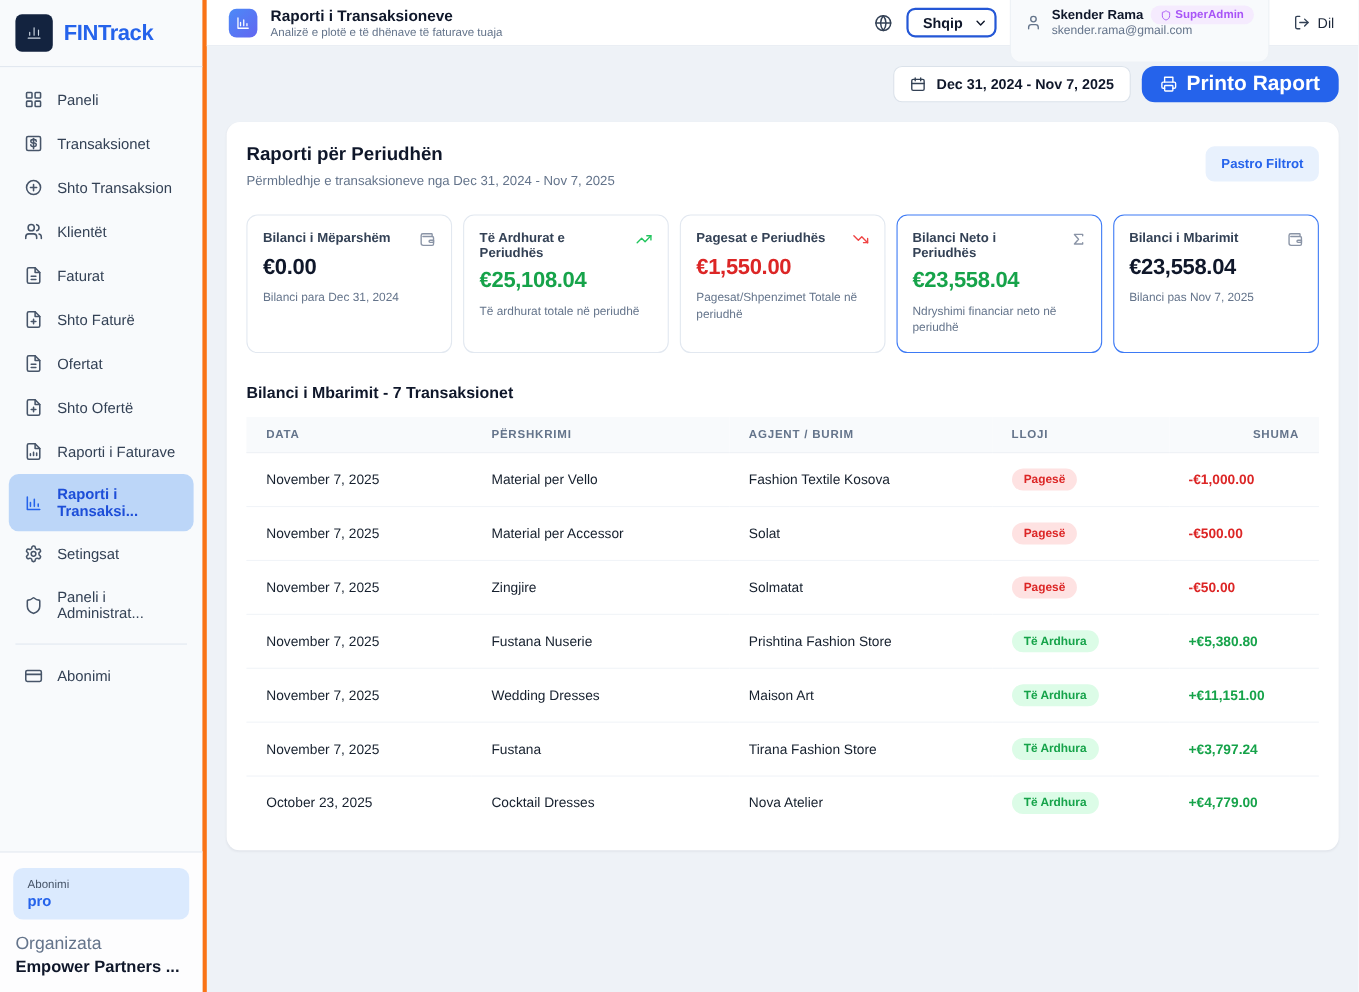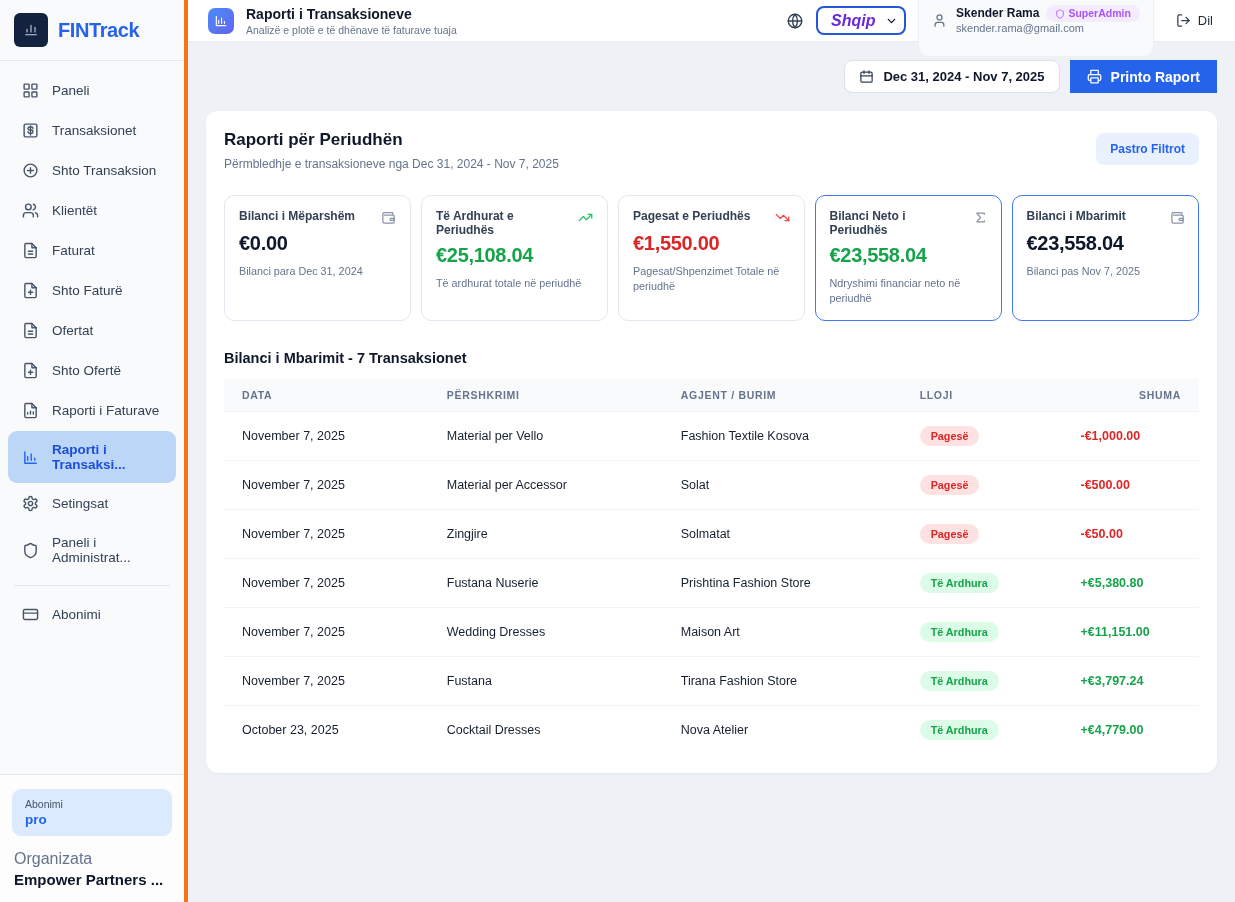--- a/index.html
+++ b/index.html
@@ -30,40 +30,40 @@
   .main { flex:1; display:flex; flex-direction:column; min-width:0; }
   .topbar { background:#fff; border-bottom:1px solid #e8edf3; height:42px; display:flex; align-items:center; padding:0 14px 0 20px; gap:12px; flex-shrink:0; }
   .topbar-icon { width:26px; height:26px; border-radius:7px; background:linear-gradient(135deg,#4b8af7,#6366f1); display:flex; align-items:center; justify-content:center; color:#fff; flex-shrink:0; }
   .topbar-icon .ic { width:14px; height:14px; }
   .tb-title { font-size:14px; font-weight:bold; color:#0f172a; }
   .tb-sub { font-size:10.5px; color:#64748b; margin-top:2px; }
   .topbar-right { margin-left:auto; display:flex; align-items:center; gap:12px; }
   .globe { color:#334155; display:flex; }
   .globe .ic { width:18px; height:18px; stroke-width:1.8; }
   .lang-wrap { position:relative; }
-  .lang { appearance:none; -webkit-appearance:none; border:2px solid #2457d6; border-radius:8px; padding:4px 28px 4px 13px; font-size:16px; font-weight:bold; color:#6d28d9; background:#fff; font-family:inherit; cursor:pointer;font-style:italic; }
+  .lang { appearance:none; -webkit-appearance:none; border:2px solid #2457d6; border-radius:8px; padding:4px 28px 4px 13px; font-size:13px; font-weight:bold; color:#0f172a; background:#fff; font-family:inherit; cursor:pointer; }
   .lang-chevron { position:absolute; right:8px; top:50%; transform:translateY(-50%); pointer-events:none; color:#0f172a; display:flex; }
   .lang-chevron .ic { width:13px; height:13px; stroke-width:2.4; }
   .user-card { display:flex; align-items:center; gap:9px; background:#f8fafc; border:1px solid #edf1f6; border-radius:10px; padding:20px 13px; }
   .user-ic { color:#64748b; display:flex; }
   .user-ic .ic { width:15px; height:15px; }
   .user-lines { line-height:1.25; }
   .user-top { display:flex; align-items:center; gap:7px; }
   .user-name { font-size:12px; font-weight:bold; color:#0f172a; }
   .role-badge { background:#f5ebfe; color:#a855f7; font-size:10.5px; font-weight:bold; border-radius:999px; padding:2px 9px; display:flex; align-items:center; gap:3px; }
   .role-badge .ic { width:10px; height:10px; }
   .user-email { font-size:11px; color:#64748b; }
   .logout { display:flex; align-items:center; gap:7px; font-size:13px; color:#1e293b; margin:0 8px 0 10px; cursor:pointer; background:none; border:none; font-family:inherit; }
   .logout .ic { width:15px; height:15px; color:#334155; }
 
   .content { flex:1; padding:18px; overflow:hidden; }
   .toolbar { display:flex; justify-content:flex-end; gap:10px; margin-bottom:18px; }
   .date-btn { display:flex; align-items:center; gap:9px; background:#fff; border:1px solid #dbe2ea; border-radius:8px; padding:0 14px; height:33px; font-size:13px; font-weight:bold; color:#0f172a; font-family:inherit; cursor:pointer; }
   .date-btn .ic { width:15px; height:15px; color:#334155; }
-  .print-btn { display:flex; align-items:center; gap:9px; background:#2563eb; color:#fff; border:none; border-radius:0; padding:0 17px; height:33px; font-size:14px; font-weight:bold; font-family:inherit; cursor:pointer; }
+  .print-btn { display:flex; align-items:center; gap:9px; background:#2563eb; color:#fff; border:none; border-radius:12px; padding:0 17px; height:33px; font-size:19px; font-weight:bold; font-family:inherit; cursor:pointer; }
   .print-btn .ic { width:15px; height:15px; }
 
   .report-card { background:#fff; border-radius:12px; padding:19px 18px; box-shadow:0 1px 2px rgba(15,23,42,.05);margin-top:11px; }
   .report-head { display:flex; justify-content:space-between; align-items:flex-start; }
   .report-title { font-size:17px; font-weight:bold; color:#0f172a; }
   .report-sub { font-size:12px; color:#64748b; margin-top:7px; }
   .clear-btn { background:#e8f1fd; color:#2563eb; font-size:12px; font-weight:bold; border:none; border-radius:8px; padding:9px 14px; font-family:inherit; cursor:pointer; margin-top:3px; }
 
   .cards-row { display:grid; grid-template-columns:repeat(5,1fr); gap:10px; margin-top:24px; }
   .sum-card { border:1px solid #e2e8f0; border-radius:10px; padding:13px 14px 15px; background:#fff; }

